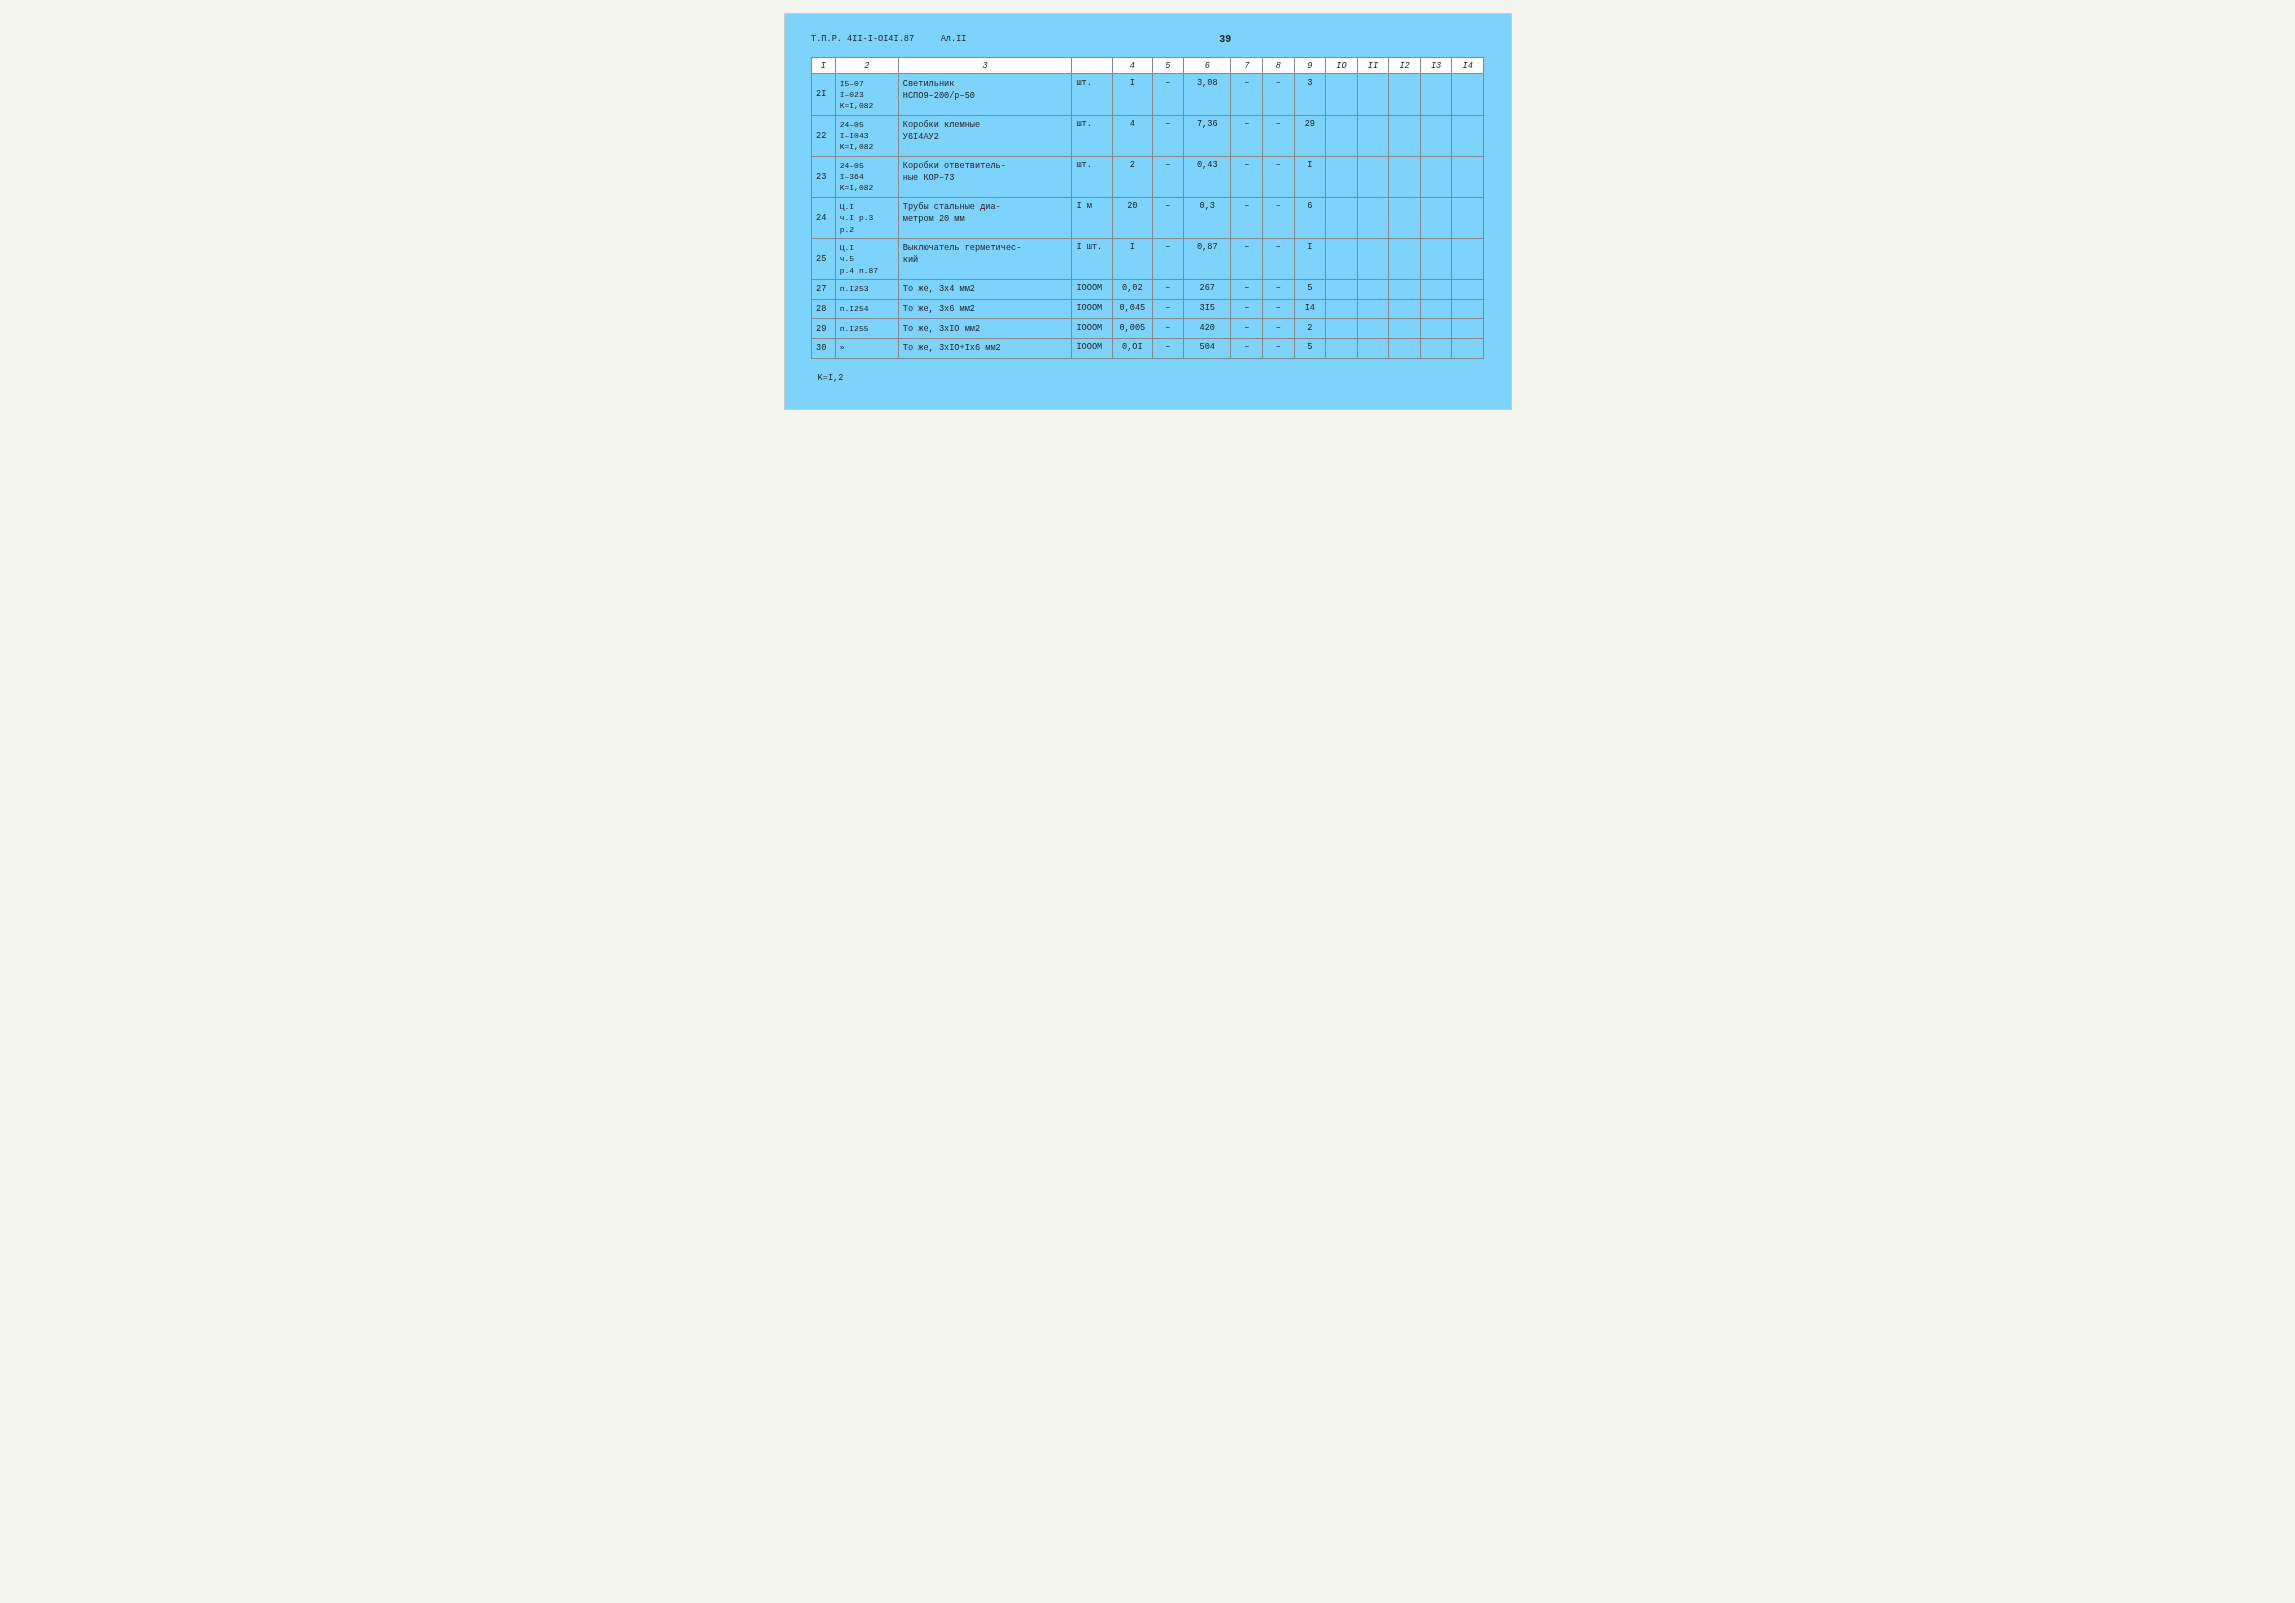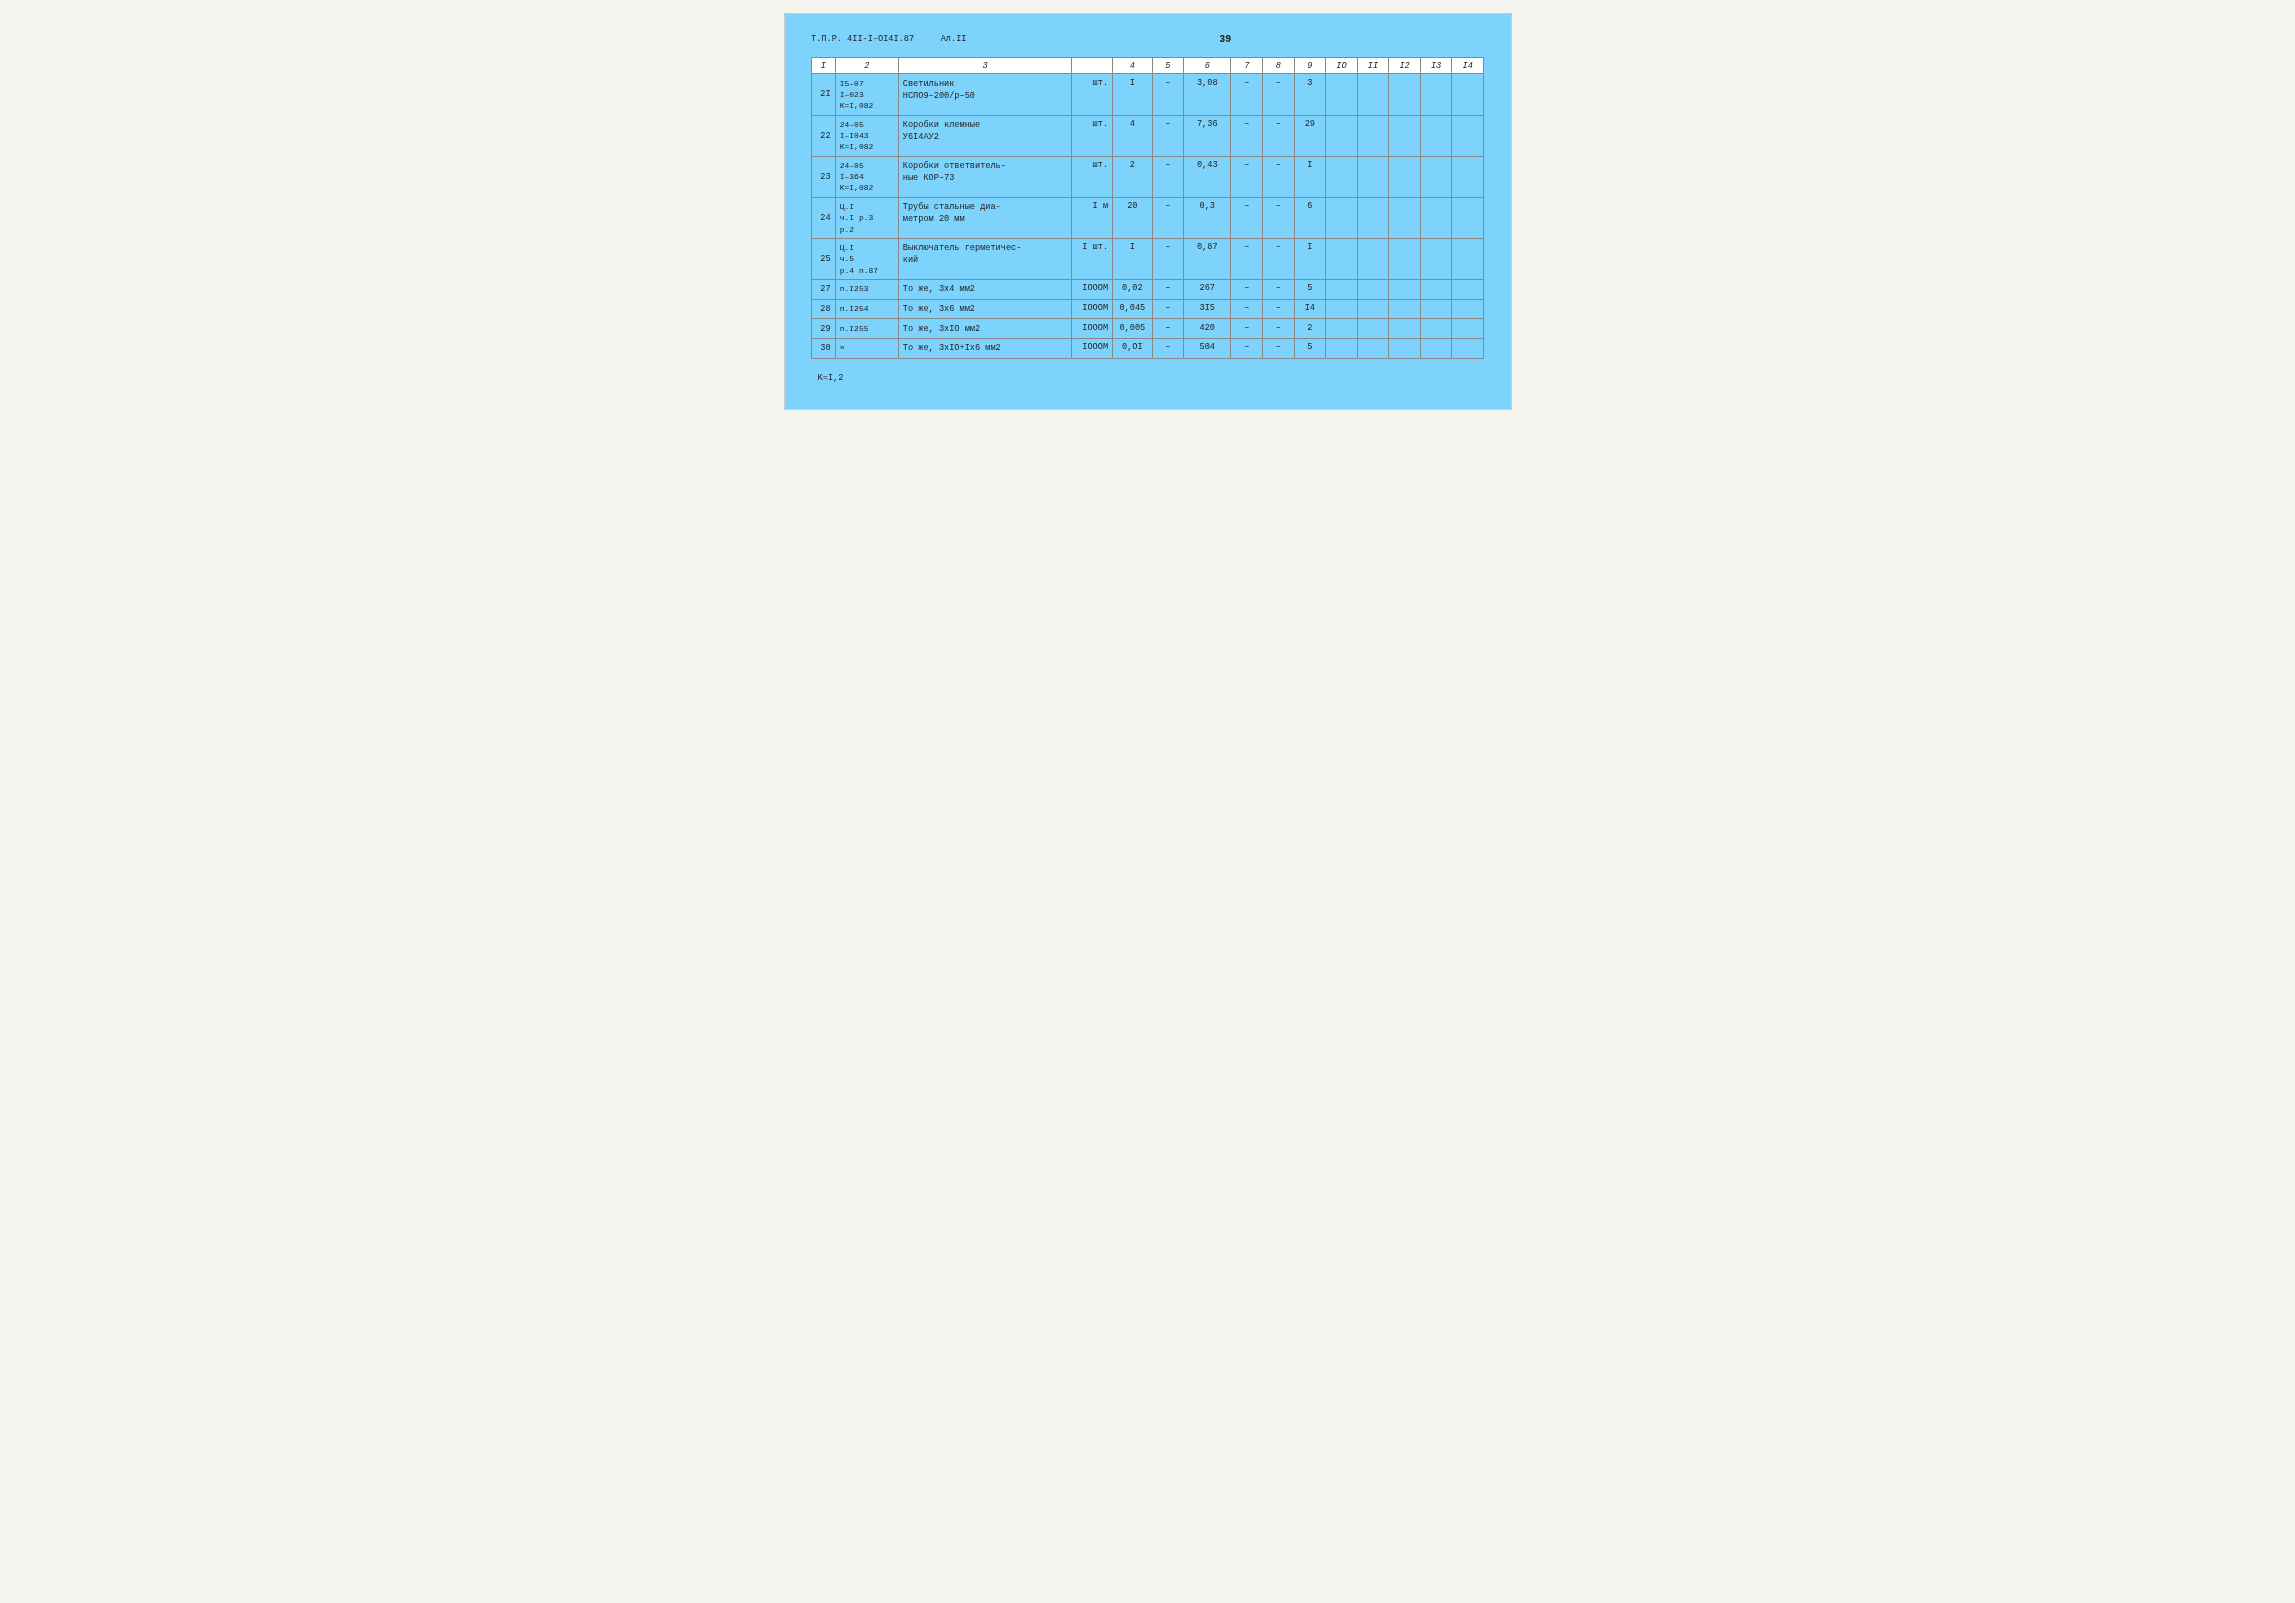--- a/index.html
+++ b/index.html
@@ -66,35 +66,35 @@
 
     tbody tr td {
       border: 0.7px solid #888;
       padding: 3.3px 4px;
       vertical-align: top;
     }
 
     .col-num { width: 3%; text-align: center; }
     .col-code { width: 8%; }
     .col-name { width: 22%; }
-    .col-unit { width: 5%; text-align: right; }
+    .col-unit { width: 5%; text-align: left; }
     .col-4 { width: 4%; text-align: center; }
     .col-5 { width: 4%; text-align: center; }
     .col-6 { width: 6%; text-align: center; }
     .col-7 { width: 4%; text-align: center; }
     .col-8 { width: 4%; text-align: center; }
     .col-9 { width: 4%; text-align: center; }
     .col-10 { width: 4%; text-align: center; }
     .col-11 { width: 4%; text-align: center; }
     .col-12 { width: 4%; }
     .col-13 { width: 4%; text-align: center; }
     .col-14 { width: 4%; text-align: center; }
 
     .row-num {
-      text-align: right;
+      text-align: left;
       vertical-align: middle;
     }
 
     .code-cell {
       font-size: 8px;
       line-height: 1.4;
     }
 
     .name-cell {
       line-height: 1.4;

